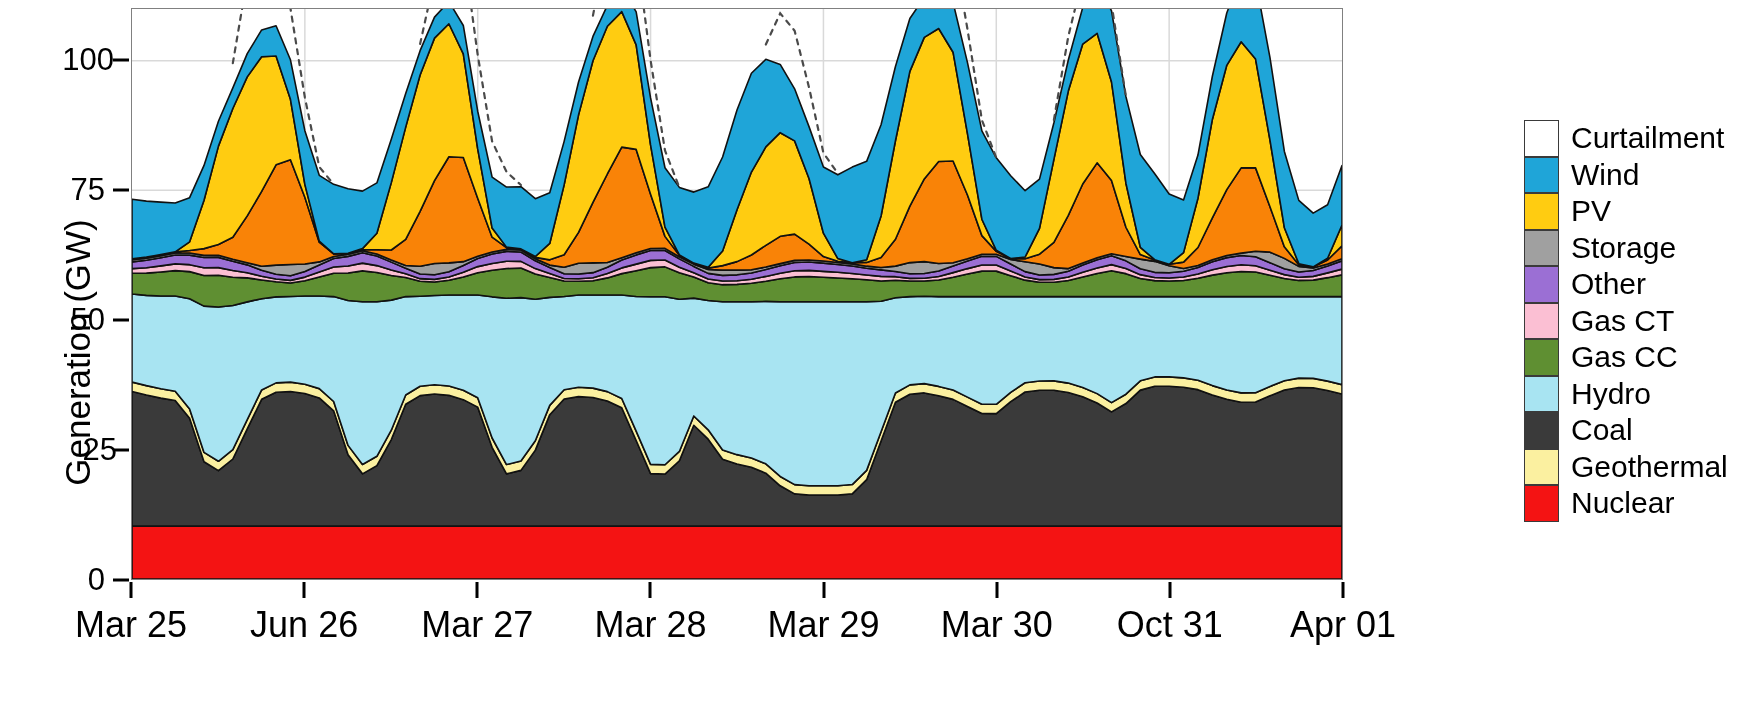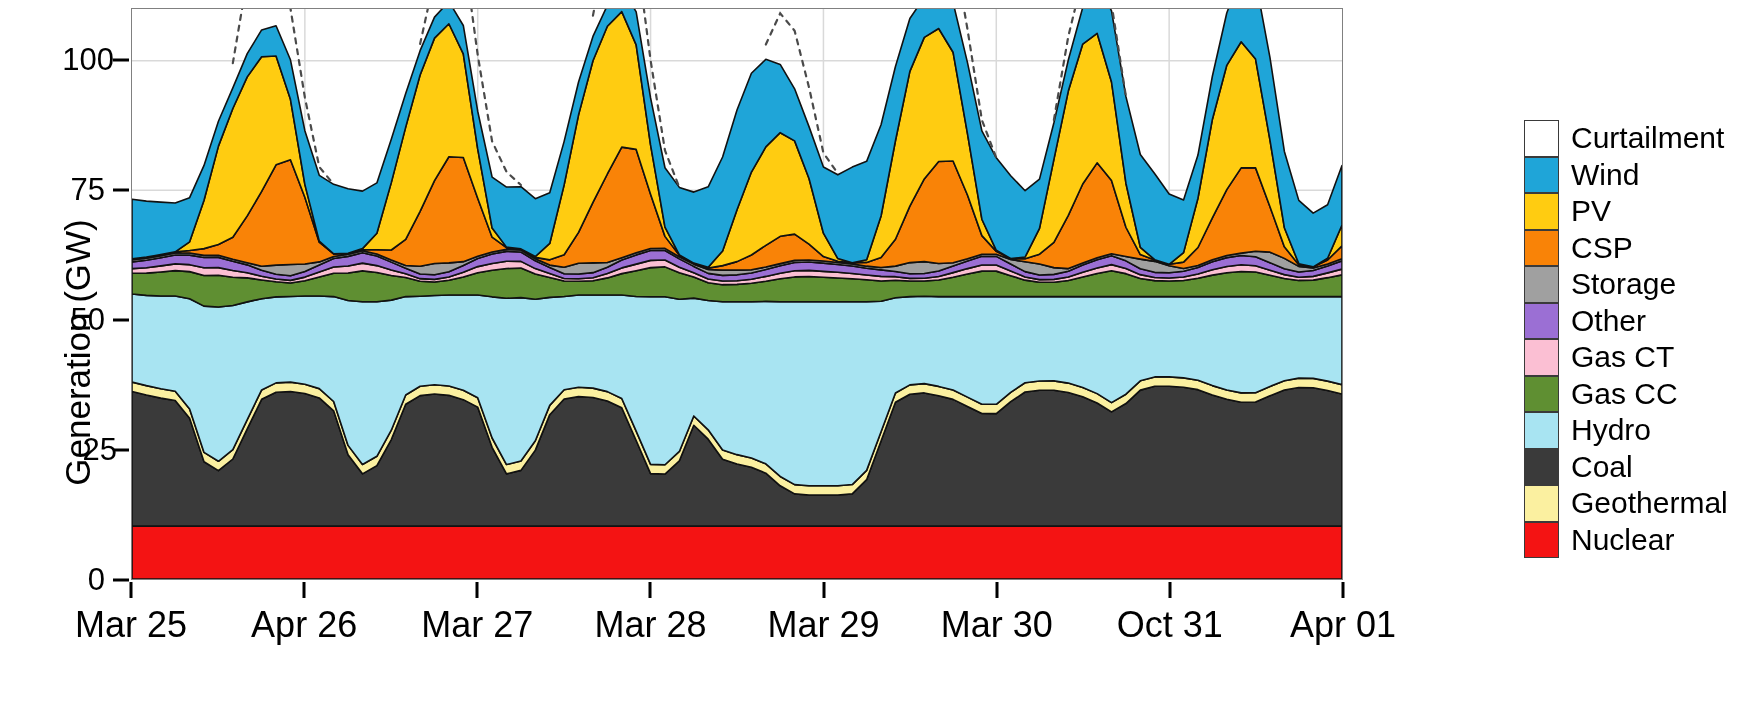--- a/index.html
+++ b/index.html
@@ -167,21 +167,21 @@
       <div class="ytick-mark" style="top: 450px; left: 113px;"></div>
       <div class="ytick-label" style="top: 320px; left: 15px;">50</div>
       <div class="ytick-mark" style="top: 320px; left: 113px;"></div>
       <div class="ytick-label" style="top: 190px; left: 15px; text-align: right;">75</div>
       <div class="ytick-mark" style="top: 190px; left: 113px;"></div>
       <div class="ytick-label" style="top: 60px; left: 24px;">100</div>
       <div class="ytick-mark" style="top: 60px; left: 113px;"></div>
       <div class="xtick-mark" style="left: 131px; top: 582px;"></div>
       <div class="xtick-label" style="left: 131px; top: 604px;">Mar 25</div>
       <div class="xtick-mark" style="left: 304.143px; top: 582px;"></div>
-      <div class="xtick-label" style="left: 304.143px; top: 604px;">Apr 26</div>
+      <div class="xtick-label" style="left: 304.143px; top: 604px;">Jun 26</div>
       <div class="xtick-mark" style="left: 477.286px; top: 582px;"></div>
       <div class="xtick-label" style="left: 477.286px; top: 604px;">Mar 27</div>
       <div class="xtick-mark" style="left: 650.429px; top: 582px;"></div>
       <div class="xtick-label" style="left: 650.429px; top: 604px;">Mar 28</div>
       <div class="xtick-mark" style="left: 823.571px; top: 582px;"></div>
       <div class="xtick-label" style="left: 823.571px; top: 604px;">Mar 29</div>
       <div class="xtick-mark" style="left: 996.714px; top: 582px;"></div>
       <div class="xtick-label" style="left: 996.714px; top: 604px;">Mar 30</div>
       <div class="xtick-mark" style="left: 1169.86px; top: 582px;"></div>
       <div class="xtick-label" style="left: 1169.86px; top: 604px;">Oct 31</div>
@@ -196,24 +196,20 @@
       </div>
       <div class="legend-row">
         <div class="legend-swatch" style="background: rgb(31, 165, 216);"></div>
         <div class="legend-label">Wind</div>
       </div>
       <div class="legend-row">
         <div class="legend-swatch" style="background: rgb(255, 204, 17);"></div>
         <div class="legend-label">PV</div>
       </div>
       <div class="legend-row">
-        <div class="legend-swatch" style="background: rgb(249, 131, 7);"></div>
-        <div class="legend-label">CSP</div>
-      </div>
-      <div class="legend-row">
         <div class="legend-swatch" style="background: rgb(160, 160, 160);"></div>
         <div class="legend-label">Storage</div>
       </div>
       <div class="legend-row">
         <div class="legend-swatch" style="background: rgb(155, 111, 212);"></div>
         <div class="legend-label">Other</div>
       </div>
       <div class="legend-row">
         <div class="legend-swatch" style="background: rgb(251, 191, 211);"></div>
         <div class="legend-label">Gas CT</div>

